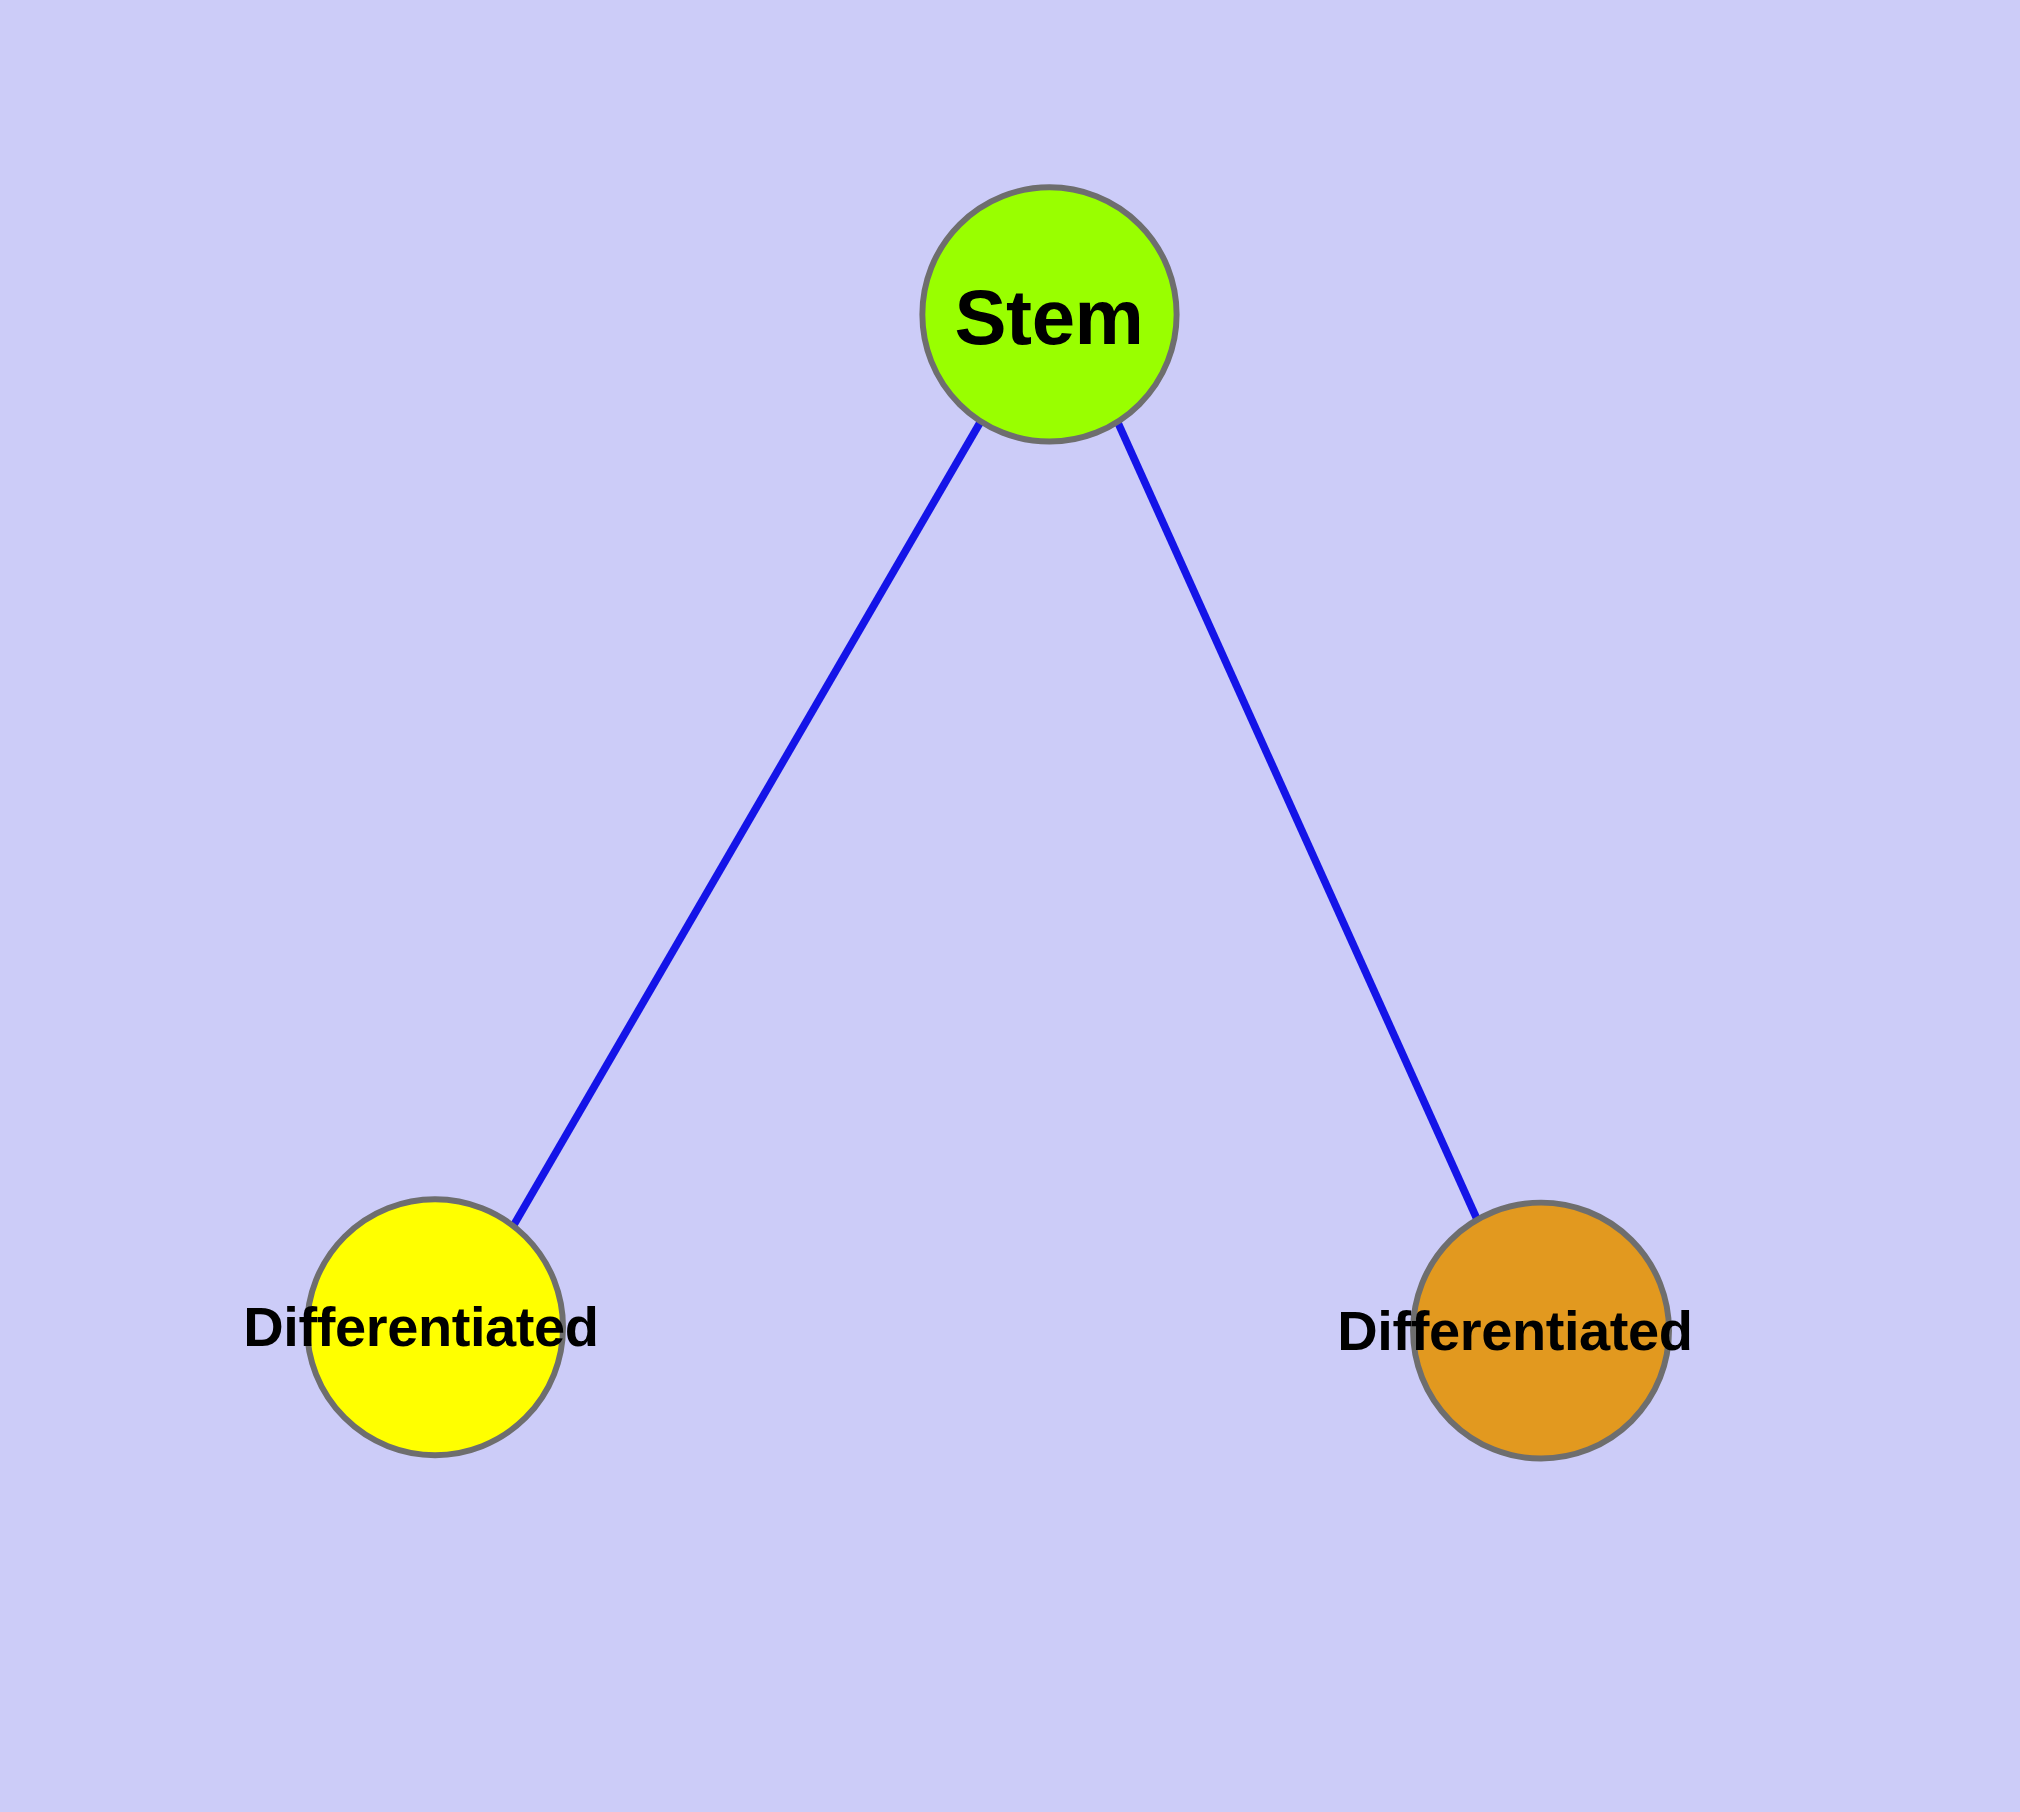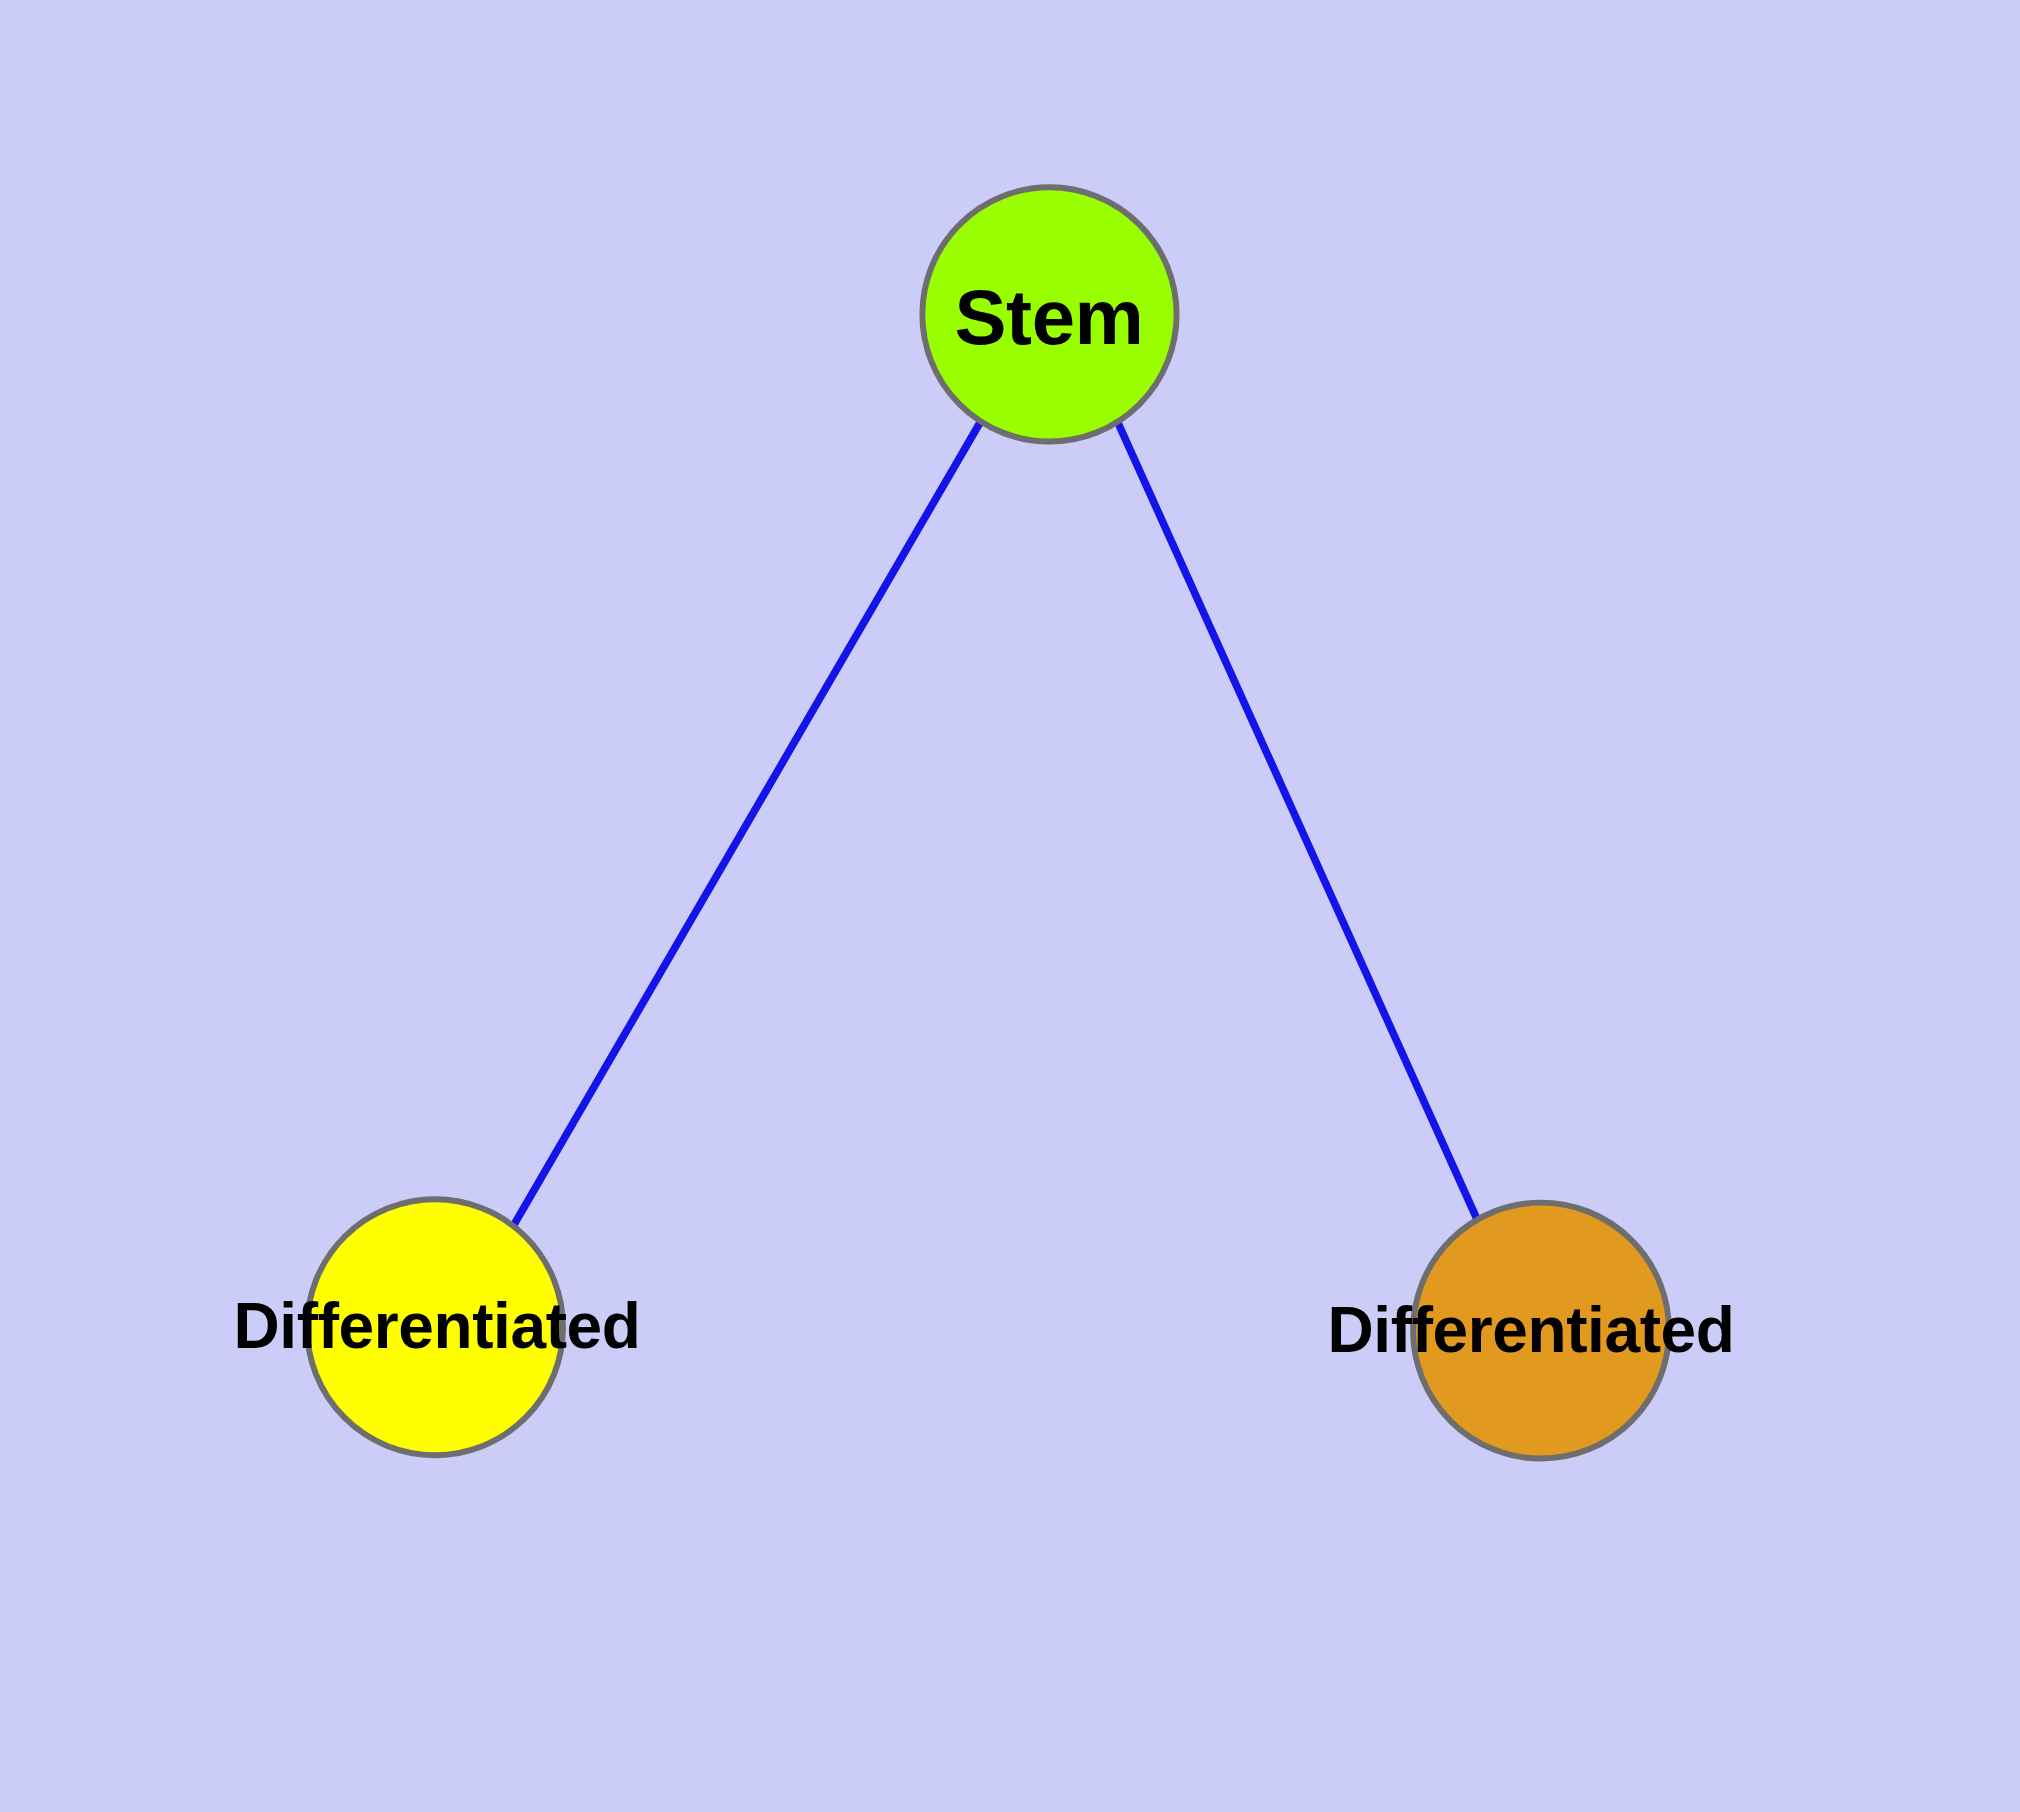--- a/index.html
+++ b/index.html
@@ -36,22 +36,21 @@
     white-space: pre;
     line-height: 1.08;
     letter-spacing: -0.4px;
     transform: translate(-50%, -50%);
     pointer-events: none;
   }
   .label-stem {
     font-size: 78px;
   }
   .label-diff {
-    font-size: 64px;
-    margin-left: 16px;
+    font-size: 56px;
   }
 </style>
 </head>
 <body>
 
 <div id="canvas" style="width: 2021px; height: 1812px;">
 
   <div id="bg" style="background: rgb(204, 204, 248); width: 2021px; height: 1812px;"></div>
 
   <svg id="graph-svg" viewBox="0 0 2384 2138" style="width: 2021px; height: 1812px;">

